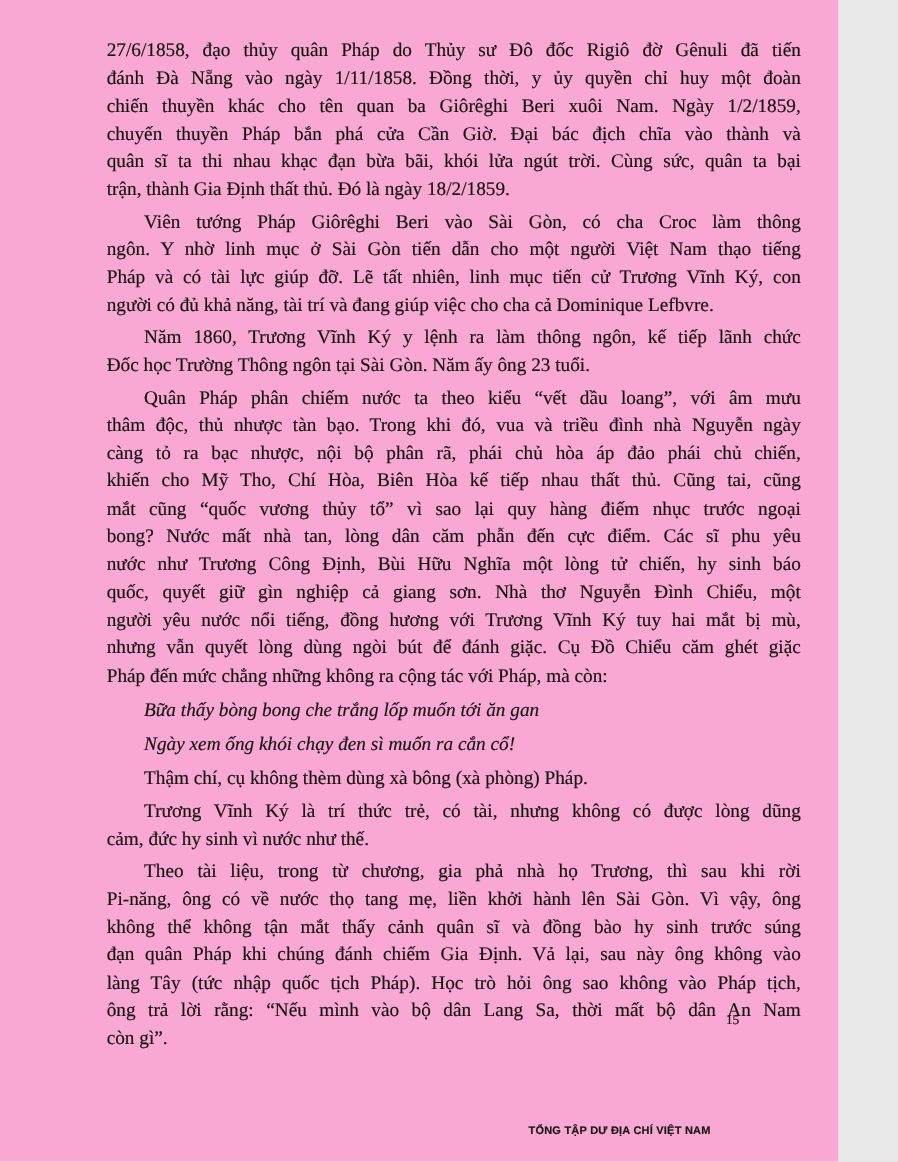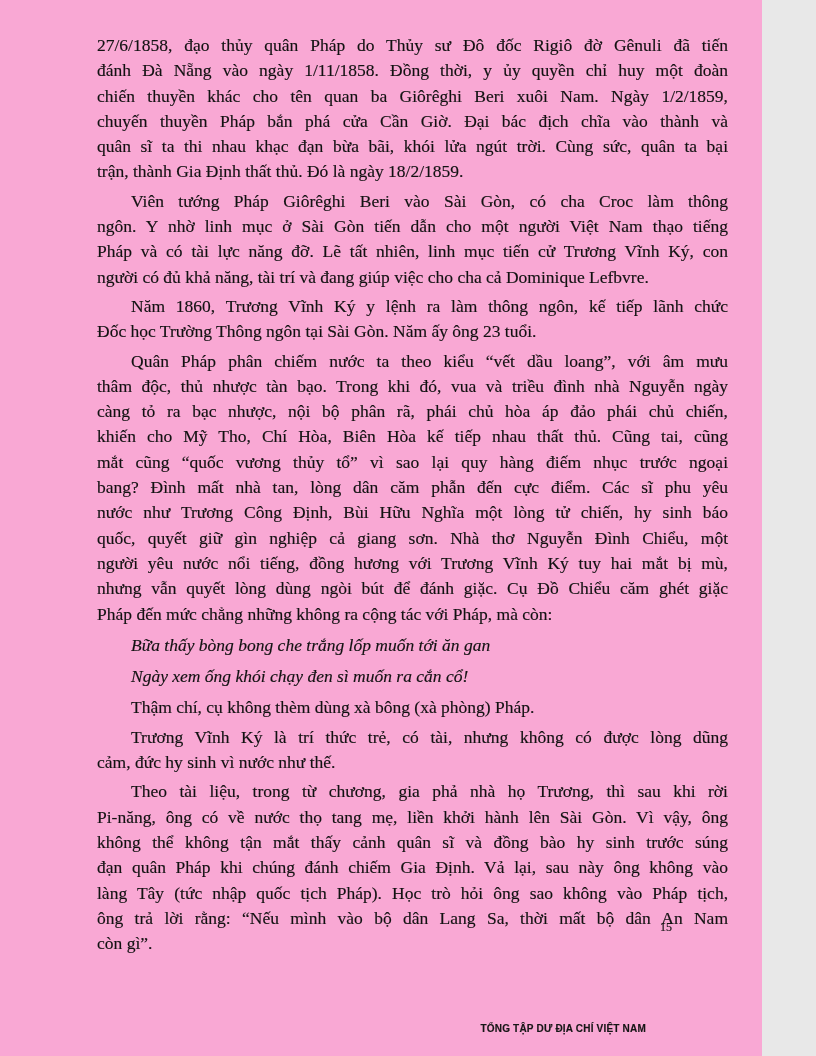--- a/index.html
+++ b/index.html
@@ -77,34 +77,34 @@
         <div class="line">27/6/1858, đạo thủy quân Pháp do Thủy sư Đô đốc Rigiô đờ Gênuli đã tiến</div>
         <div class="line">đánh Đà Nẵng vào ngày 1/11/1858. Đồng thời, y ủy quyền chỉ huy một đoàn</div>
         <div class="line">chiến thuyền khác cho tên quan ba Giôrêghi Beri xuôi Nam. Ngày 1/2/1859,</div>
         <div class="line">chuyến thuyền Pháp bắn phá cửa Cần Giờ. Đại bác địch chĩa vào thành và</div>
         <div class="line">quân sĩ ta thi nhau khạc đạn bừa bãi, khói lửa ngút trời. Cùng sức, quân ta bại</div>
         <div class="line last">trận, thành Gia Định thất thủ. Đó là ngày 18/2/1859.</div>
       </div>
       <div class="para indent">
         <div class="line">Viên tướng Pháp Giôrêghi Beri vào Sài Gòn, có cha Croc làm thông</div>
         <div class="line">ngôn. Y nhờ linh mục ở Sài Gòn tiến dẫn cho một người Việt Nam thạo tiếng</div>
-        <div class="line">Pháp và có tài lực năng đỡ. Lẽ tất nhiên, linh mục tiến cử Trương Vĩnh Ký, con</div>
+        <div class="line">Pháp và có tài lực giúp đỡ. Lẽ tất nhiên, linh mục tiến cử Trương Vĩnh Ký, con</div>
         <div class="line last">người có đủ khả năng, tài trí và đang giúp việc cho cha cả Dominique Lefbvre.</div>
       </div>
       <div class="para indent">
         <div class="line">Năm 1860, Trương Vĩnh Ký y lệnh ra làm thông ngôn, kế tiếp lãnh chức</div>
         <div class="line last">Đốc học Trường Thông ngôn tại Sài Gòn. Năm ấy ông 23 tuổi.</div>
       </div>
       <div class="para indent">
         <div class="line">Quân Pháp phân chiếm nước ta theo kiểu “vết dầu loang”, với âm mưu</div>
         <div class="line">thâm độc, thủ nhược tàn bạo. Trong khi đó, vua và triều đình nhà Nguyễn ngày</div>
         <div class="line">càng tỏ ra bạc nhược, nội bộ phân rã, phái chủ hòa áp đảo phái chủ chiến,</div>
         <div class="line">khiến cho Mỹ Tho, Chí Hòa, Biên Hòa kế tiếp nhau thất thủ. Cũng tai, cũng</div>
         <div class="line">mắt cũng “quốc vương thủy tổ” vì sao lại quy hàng điếm nhục trước ngoại</div>
-        <div class="line">bang? Đình mất nhà tan, lòng dân căm phẫn đến cực điểm. Các sĩ phu yêu</div>
+        <div class="line">bong? Nước mất nhà tan, lòng dân căm phẫn đến cực điểm. Các sĩ phu yêu</div>
         <div class="line">nước như Trương Công Định, Bùi Hữu Nghĩa một lòng tử chiến, hy sinh báo</div>
         <div class="line">quốc, quyết giữ gìn nghiệp cả giang sơn. Nhà thơ Nguyễn Đình Chiểu, một</div>
         <div class="line">người yêu nước nổi tiếng, đồng hương với Trương Vĩnh Ký tuy hai mắt bị mù,</div>
         <div class="line">nhưng vẫn quyết lòng dùng ngòi bút để đánh giặc. Cụ Đồ Chiểu căm ghét giặc</div>
         <div class="line last">Pháp đến mức chẳng những không ra cộng tác với Pháp, mà còn:</div>
       </div>
       <div class="quote">
         <div class="line last">Bữa thấy bòng bong che trắng lốp muốn tới ăn gan</div>
       </div>
       <div class="quote">

